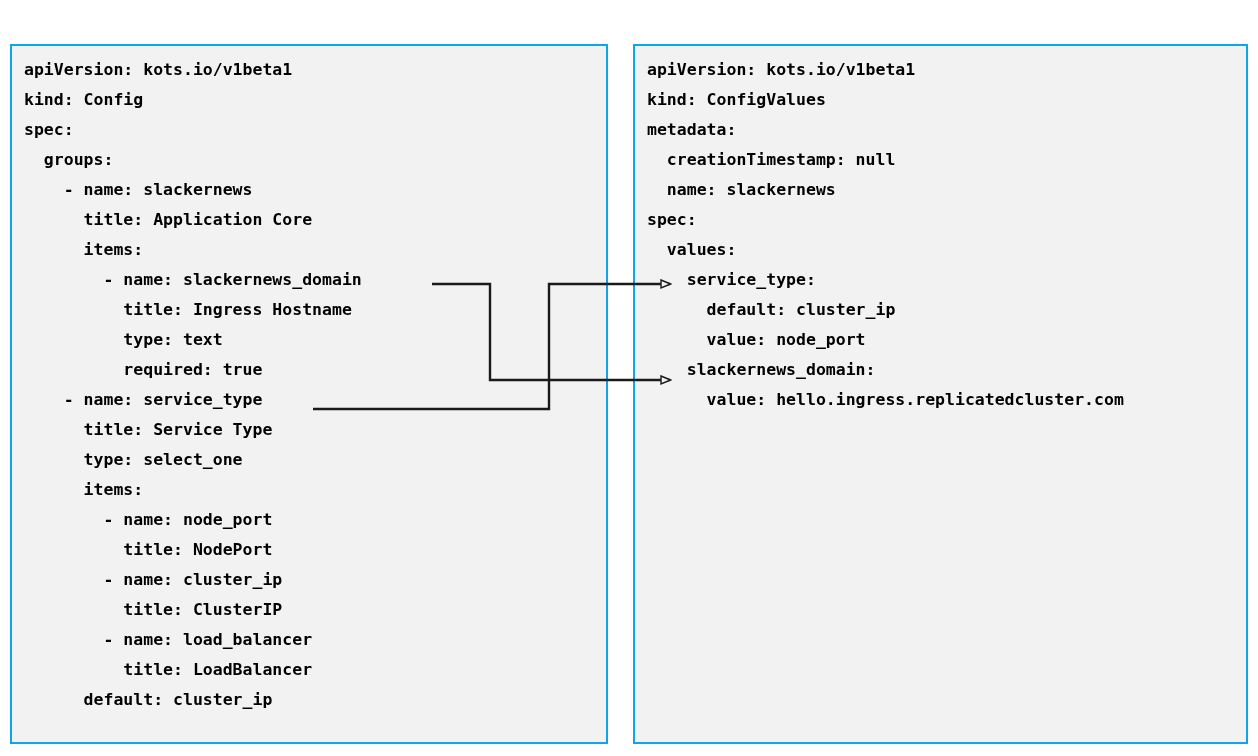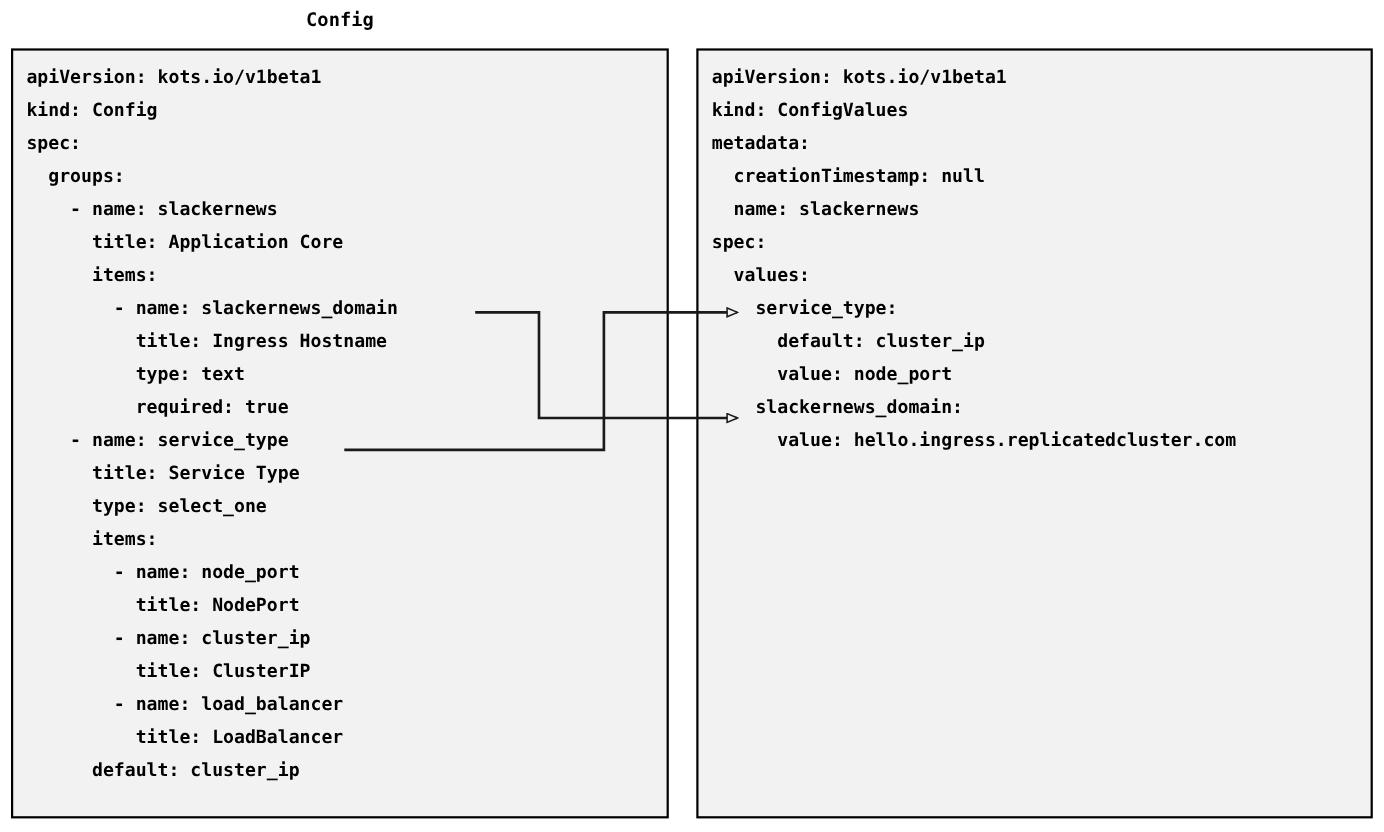--- a/index.html
+++ b/index.html
@@ -30,21 +30,21 @@
     line-height: 22px;
     white-space: pre;
   }
   #title-config     { left: 10px;  top: 8px;  width: 598px; }
   #title-configvals { left: 633px; top: 8px;  width: 615px; }
 
   
   .panel {
     position: absolute;
     background: #f2f2f2;
-    border: 2px solid #000000;
+    border: 2px solid #0ea5e9;
     box-sizing: border-box;
   }
   #panel-config     { left: 10px;  top: 44px; width: 598px; height: 700px; }
   #panel-configvals { left: 633px; top: 44px; width: 615px; height: 700px; }
 
   
   .yaml {
     position: absolute;
     left: 12px;
     top: 9px;
@@ -72,21 +72,20 @@
     width: 1258px;
     height: 756px;
     pointer-events: none;
   }
 </style>
 </head>
 <body>
 
 <div id="canvas">
 
-  <div class="panel-title" id="title-config">Config</div>
 
 
   <div class="panel" id="panel-config">
     <pre class="yaml" id="yaml-left"><span class="line">apiVersion: kots.io/v1beta1</span><span class="line">kind: Config</span><span class="line">spec:</span><span class="line">  groups:</span><span class="line">    - name: slackernews</span><span class="line">      title: Application Core</span><span class="line">      items:</span><span class="line">        - name: slackernews_domain</span><span class="line">          title: Ingress Hostname</span><span class="line">          type: text</span><span class="line">          required: true</span><span class="line">    - name: service_type</span><span class="line">      title: Service Type</span><span class="line">      type: select_one</span><span class="line">      items:</span><span class="line">        - name: node_port</span><span class="line">          title: NodePort</span><span class="line">        - name: cluster_ip</span><span class="line">          title: ClusterIP</span><span class="line">        - name: load_balancer</span><span class="line">          title: LoadBalancer</span><span class="line">      default: cluster_ip</span></pre>
   </div>
 
   <div class="panel" id="panel-configvals">
     <pre class="yaml" id="yaml-right"><span class="line">apiVersion: kots.io/v1beta1</span><span class="line">kind: ConfigValues</span><span class="line">metadata:</span><span class="line">  creationTimestamp: null</span><span class="line">  name: slackernews</span><span class="line">spec:</span><span class="line">  values:</span><span class="line">    service_type:</span><span class="line">      default: cluster_ip</span><span class="line">      value: node_port</span><span class="line">    slackernews_domain:</span><span class="line">      value: hello.ingress.replicatedcluster.com</span></pre>
   </div>
 

